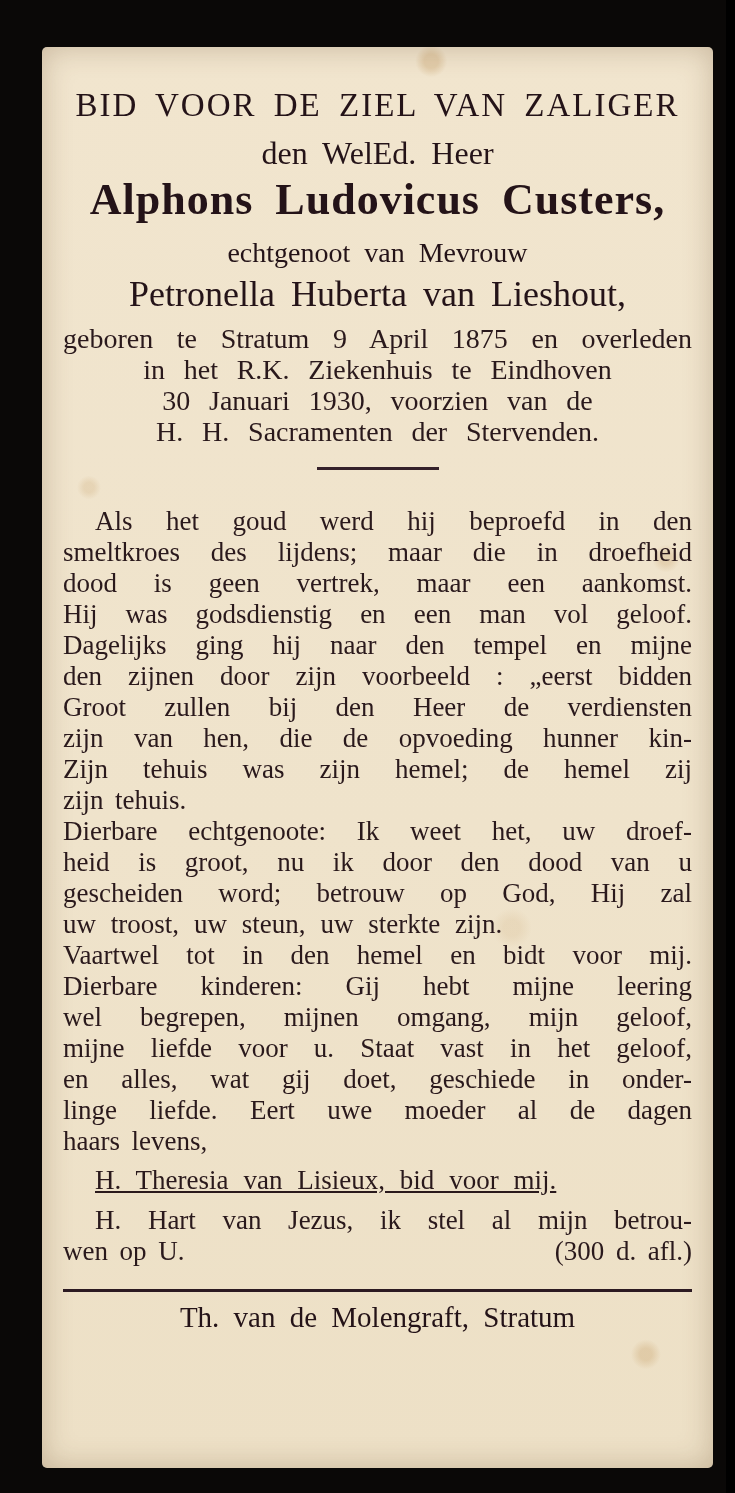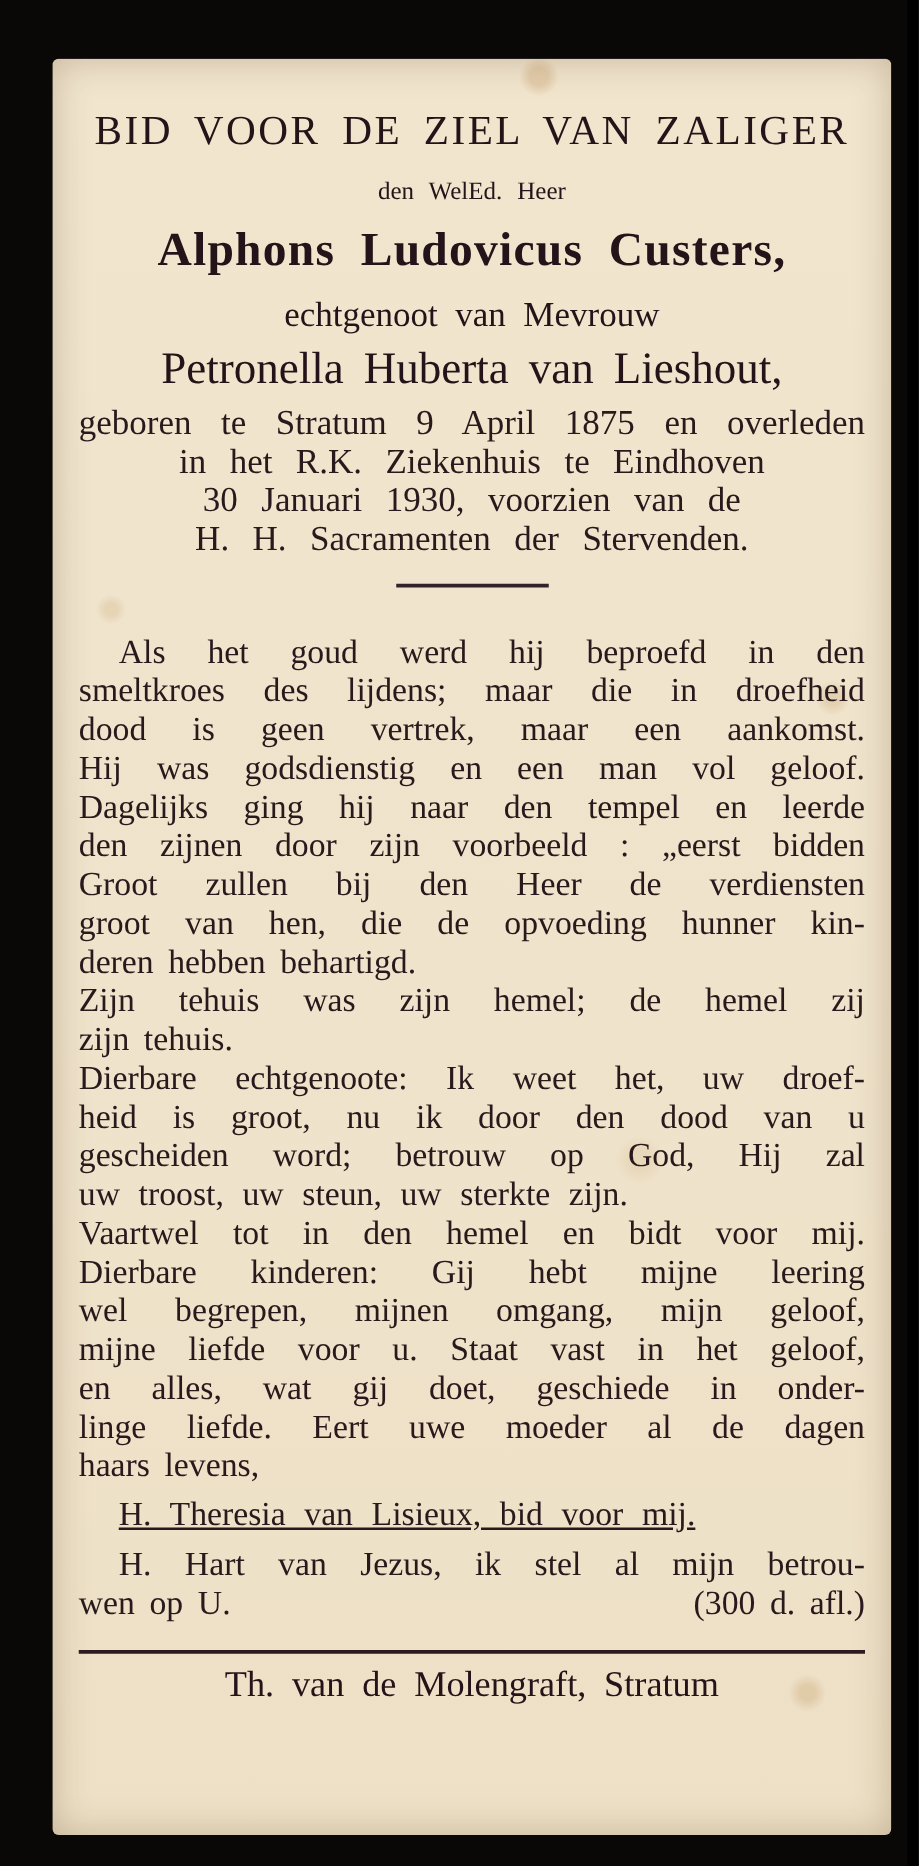--- a/index.html
+++ b/index.html
@@ -22,22 +22,22 @@
       radial-gradient(circle at 90% 92%, rgba(187,141,77,.25) 0 6px, rgba(187,141,77,0) 15px),
       radial-gradient(circle at 7% 31%, rgba(187,141,77,.18) 0 5px, rgba(187,141,77,0) 12px),
       radial-gradient(circle at 70% 62%, rgba(187,141,77,.12) 0 8px, rgba(187,141,77,0) 20px),
       linear-gradient(180deg,#f1e5ce 0%,#efe3cb 55%,#ede0c6 100%);
     border-radius:5px;
     box-shadow:inset 0 0 30px rgba(96,66,34,.28);
     color:#2a191c;
   }
   .hdr{text-align:center;color:#241318;}
   .invocation{font-size:33px;line-height:40px;letter-spacing:2px;word-spacing:7px;white-space:nowrap;}
-  .salutation{margin-top:12px;font-size:20px;line-height:32px;word-spacing:7px;}
-  .deceased{margin-top:8px;font-size:38px;line-height:46px;font-weight:700;letter-spacing:1px;word-spacing:10px;white-space:nowrap;}
+  .salutation{margin-top:12px;font-size:32px;line-height:32px;word-spacing:7px;}
+  .deceased{margin-top:8px;font-size:44px;line-height:46px;font-weight:700;letter-spacing:1px;word-spacing:10px;white-space:nowrap;}
   .relation{margin-top:14px;font-size:28px;line-height:32px;word-spacing:7px;}
   .spouse{margin-top:4px;font-size:36px;line-height:42px;word-spacing:7px;white-space:nowrap;}
   .vitals{margin-top:8px;font-size:28px;line-height:31px;}
   .vitals .vline{text-align:center;word-spacing:.42em;}
   .vitals .vline.vjust{text-align:justify;text-align-last:justify;word-spacing:.1em;}
   .small-rule{
     margin:20px auto 0 auto;width:122px;height:3px;
     background:#35212a;border:0;
   }
   .bodytext{margin-top:36px;font-size:27px;line-height:31px;}
@@ -77,28 +77,27 @@
 
     <div class="small-rule"></div>
 
     <div class="bodytext">
 
       <div>
         <div class="line indent">Als het goud werd hij beproefd in den</div>
         <div class="line">smeltkroes des lijdens; maar die in droefheid</div>
         <div class="line">dood is geen vertrek, maar een aankomst.</div>
         <div class="line">Hij was godsdienstig en een man vol geloof.</div>
-        <div class="line">Dagelijks ging hij naar den tempel en leerde</div>
+        <div class="line">Dagelijks ging hij naar den tempel en mijne</div>
         <div class="line">den zijnen door zijn voorbeeld : „eerst bidden</div>
       </div>
 
       <div>
         <div class="line">Groot zullen bij den Heer de verdiensten</div>
-        <div class="line">groot van hen, die de opvoeding hunner kin-</div>
-        <div class="line end">deren hebben behartigd.</div>
+        <div class="line">zijn van hen, die de opvoeding hunner kin-</div>
       </div>
 
       <div>
         <div class="line">Zijn tehuis was zijn hemel; de hemel zij</div>
         <div class="line end">zijn tehuis.</div>
       </div>
 
       <div>
         <div class="line">Dierbare echtgenoote: Ik weet het, uw droef-</div>
         <div class="line">heid is groot, nu ik door den dood van u</div>

